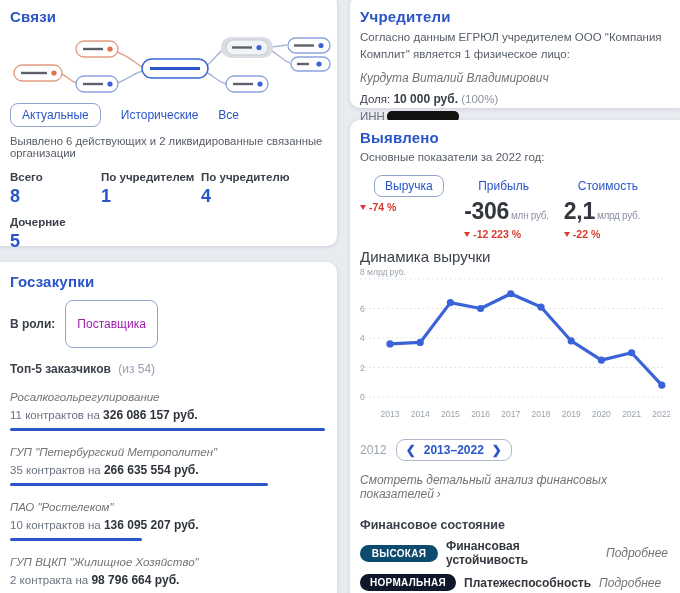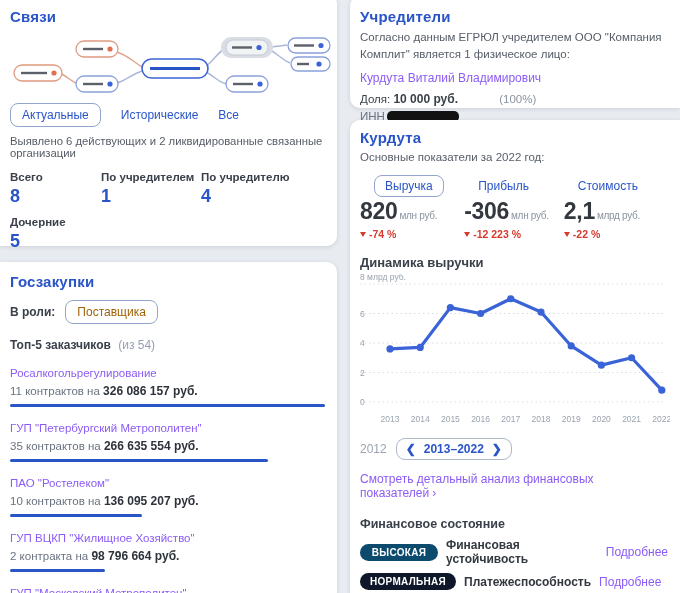--- a/index.html
+++ b/index.html
@@ -7,22 +7,22 @@
     font-family:"Liberation Sans", sans-serif; background:#e8ebf0; color:#3b414b; }
   .card { position:absolute; background:#fff; box-shadow:0 1px 4px rgba(40,50,70,.14); }
   .card.left  { border-radius:0 10px 10px 0; }
   .card.right { border-radius:10px 0 0 10px; }
   #card-connections { left:0; top:-6px; width:337px; height:252px; padding:14px 12px 0 10px; }
   #card-procurement { left:0; top:262px; width:337px; height:340px; padding:11px 12px 0 10px; }
   #card-founders    { left:350px; top:-4px; width:330px; height:112px; padding:12px 12px 0 10px; }
   #card-finance     { left:350px; top:120px; width:330px; height:482px; padding:9px 12px 0 10px; }
 
   h2 { font-size:15px; font-weight:bold; color:#2a55c8; letter-spacing:.2px; }
-  a.lnk { color:#8b5cf6; text-decoration:none; cursor:pointer; }
-  .gray { color:#8b93a1;margin-left:38px; }
+  a.lnk { color:#737373; text-decoration:none; cursor:pointer;font-style:italic; }
+  .gray { color:#8b93a1; }
 
   
   #diagram { display:block; margin:4px 0 2px -4px; }
   .tabs { display:flex; align-items:center; gap:20px; margin:6px 0 8px; font-size:12px; color:#2a55c8; }
   .tab-pill { border:1px solid #93a5cc; border-radius:8px; padding:4px 11px; }
   .conn-summary { font-size:11.3px; color:#565d68; margin-bottom:12px; }
   .stat-grid { display:grid; grid-template-columns:91px 100px auto; row-gap:9px; }
   .stat-label { font-size:11.5px; font-weight:bold; color:#3b414b; }
   .stat-value { font-size:18px; font-weight:bold; color:#2a55c8; margin-top:3px; }
   .stat-first { grid-column:1; }
@@ -33,44 +33,44 @@
   .founder-desc { font-size:11.5px; color:#565d68; line-height:1.45; margin-top:4px; width:318px; }
   .founder-name { font-size:12px; margin-top:9px; display:inline-block; }
   .share-line { font-size:11.5px; margin-top:6px; }
   .share-line b { font-size:12px; }
   .redact { display:inline-block; width:72px; height:11px; background:#121212; border-radius:5px; vertical-align:-2px; margin-left:2px; }
   .inn-line { font-size:11.5px; color:#6a7280; margin-top:4px; }
 
   
   .role-row { display:flex; align-items:center; gap:10px; margin-top:10px; font-size:12px; }
   .role-label { font-weight:bold; }
-  .role-pill { border:1px solid #93a5cc; border-radius:8px; padding:4px 11px; color:#a16207; cursor:pointer; }
+  .role-pill { border:1px solid #93a5cc; border-radius:8px; padding:16px 11px; color:#a21caf; cursor:pointer; }
   .top-row { margin-top:14px; font-size:12px; }
   .top-row b { color:#3b414b; }
   .top-total { color:#96a0b4; margin-left:4px; }
   .cust { margin-top:11px; }
   .cust-name { font-size:11.5px; display:inline-block; }
   .cust-amount { font-size:11.5px; color:#6a7280; margin-top:3px; }
   .cust-amount b { color:#2e333b; font-size:12px; }
   .bar { height:3px; background:#2a55c8; border-radius:2px; margin-top:6px; }
 
   
   .fin-sub { font-size:11.5px; color:#565d68; margin-top:5px; }
   .metrics { display:flex; margin-top:11px; }
   .metric { width:115px; }
   .metric:nth-child(2){ width:110px; }
   .metric-head { font-size:12px; color:#2a55c8; height:24px; display:flex; align-items:center;padding-left:14px; }
   .metric-pill { border:1px solid #93a5cc; border-radius:8px; padding:3px 10px; cursor:pointer; }
   .metric-val { font-size:23px; font-weight:bold; color:#33383f; letter-spacing:-.3px; }
   .metric-unit { font-size:10px; color:#8b93a1; font-weight:normal; margin-left:2px; }
   .metric-chg { font-size:10.5px; font-weight:bold; color:#d63a2e; margin-top:3px; display:flex; align-items:center; gap:3px; }
   .tri-down { width:0; height:0; border-left:3px solid transparent; border-right:3px solid transparent; border-top:5px solid #d63a2e; display:inline-block; }
-  .chart-title { font-size:13px; font-weight:bold; margin-top:15px; }
+  .chart-title { font-size:15px; font-weight:normal; margin-top:8px; }
   #chart { display:block; margin-top:4px; }
-  .year-row { display:flex; align-items:center; gap:9px; margin-top:6px; font-size:12px; }
+  .year-row { display:flex; align-items:center; gap:9px; margin-top:12px; font-size:12px; }
   .year-prev { color:#9aa3af; }
   .year-pill { border:1px solid #aeb8c8; border-radius:9px; padding:3px 9px; display:flex; align-items:center; gap:8px; background:#fff; cursor:pointer; }
   .year-pill .chev { color:#2a55c8; font-size:12px; font-weight:bold; cursor:pointer; }
   .year-pill .rng { color:#2a55c8; font-weight:bold; font-size:12px; }
   .detail-link { display:inline-block; font-size:12px; margin-top:12px; }
   .state-title { font-size:12.5px; font-weight:bold; margin-top:16px; }
   .state-row { display:flex; align-items:center; gap:8px; margin-top:7px; }
   .badge { min-width:78px; text-align:center; color:#fff; font-size:10px; font-weight:bold; padding:3px 10px; border-radius:10px; letter-spacing:.3px; }
   .state-label { font-size:12px; font-weight:bold; color:#33383f; }
   .state-link { font-size:12px; }
@@ -212,29 +212,28 @@
   <a class="lnk founder-name">Курдута Виталий Владимирович</a>
   <div class="share-line">
     <span>Доля: </span><b>10 000 руб.</b><span class="gray"> (100%)</span>
   </div>
   <div class="inn-line">
     <span>ИНН</span><span class="redact"></span>
   </div>
 </div>
 
 <div class="card right" id="card-finance">
-  <h2>Курдута</h2>
+  <h2>Выявлено</h2>
   <div class="fin-sub">Основные показатели за 2022 год:</div>
 
   <div class="metrics">
     <div class="metric">
       <div class="metric-head">
           <span class="metric-pill">Выручка</span>
         </div>
-      <div class="metric-val"><span>820</span><span class="metric-unit">млн руб.</span></div>
       <div class="metric-chg">
           <span class="tri-down"></span>
           <span>-74 %</span>
         </div>
     </div>
     <div class="metric">
       <div class="metric-head">
           <span>Прибыль</span>
         </div>
       <div class="metric-val"><span>-306</span><span class="metric-unit">млн руб.</span></div>

